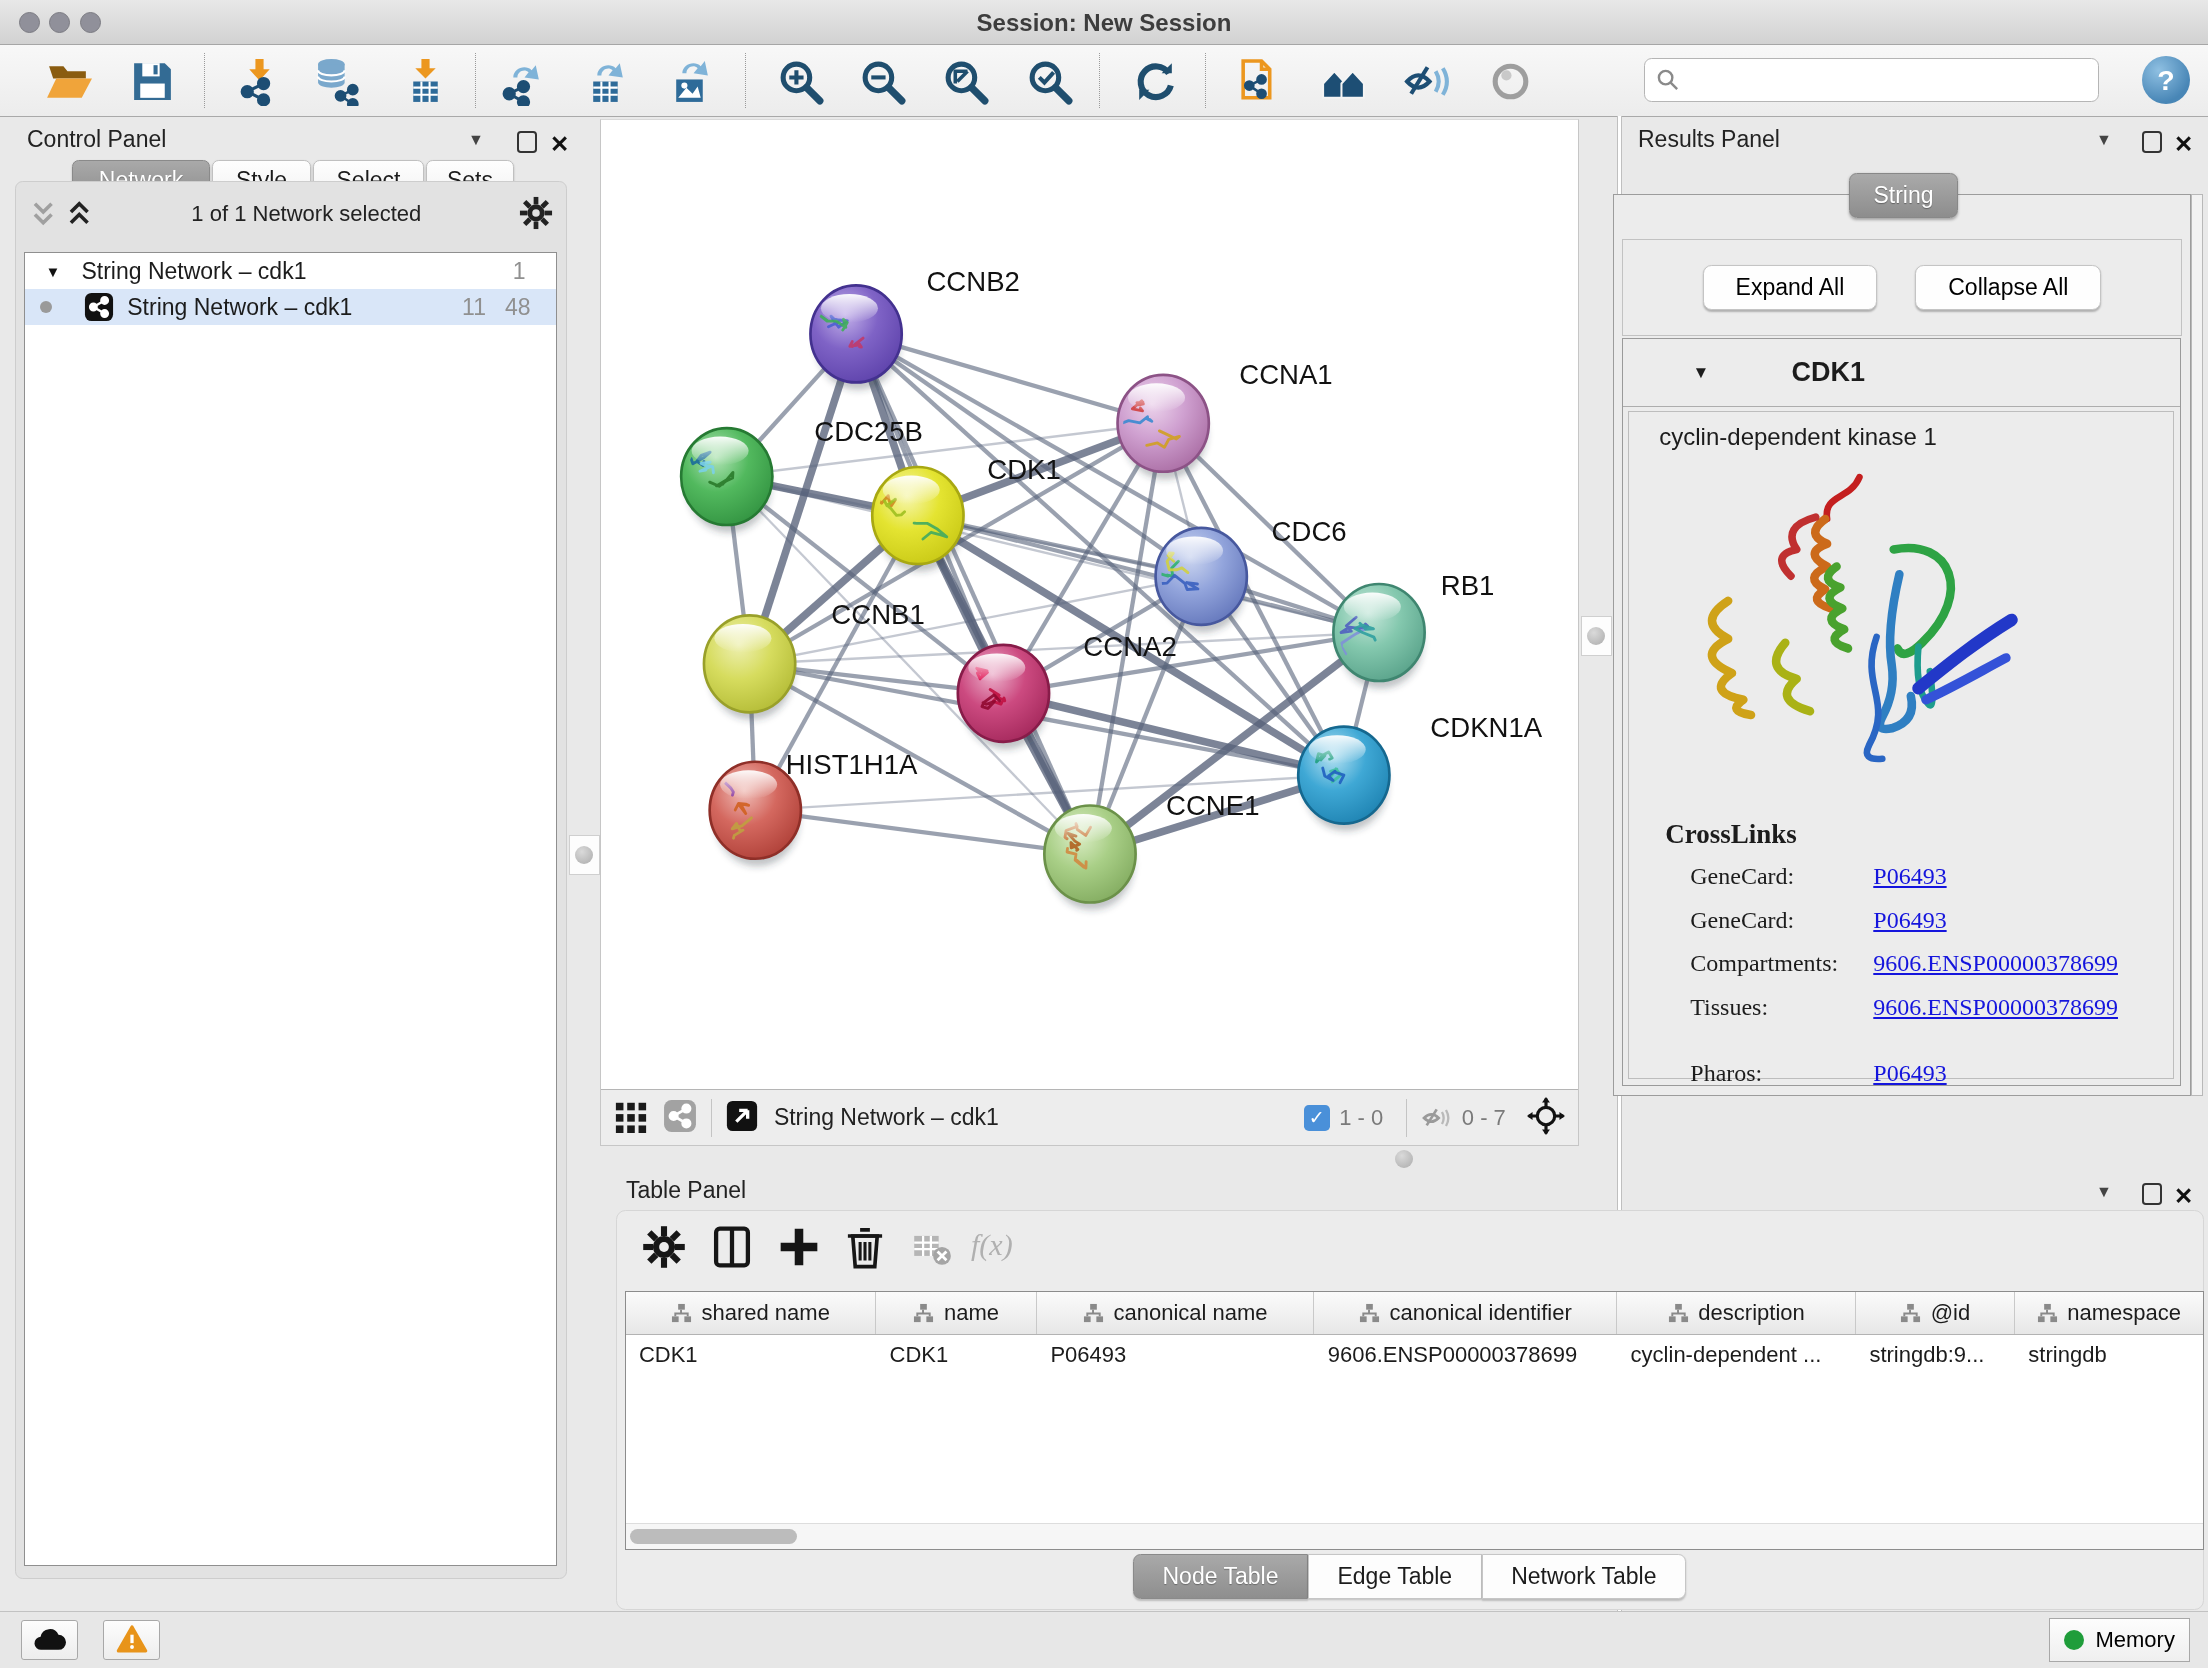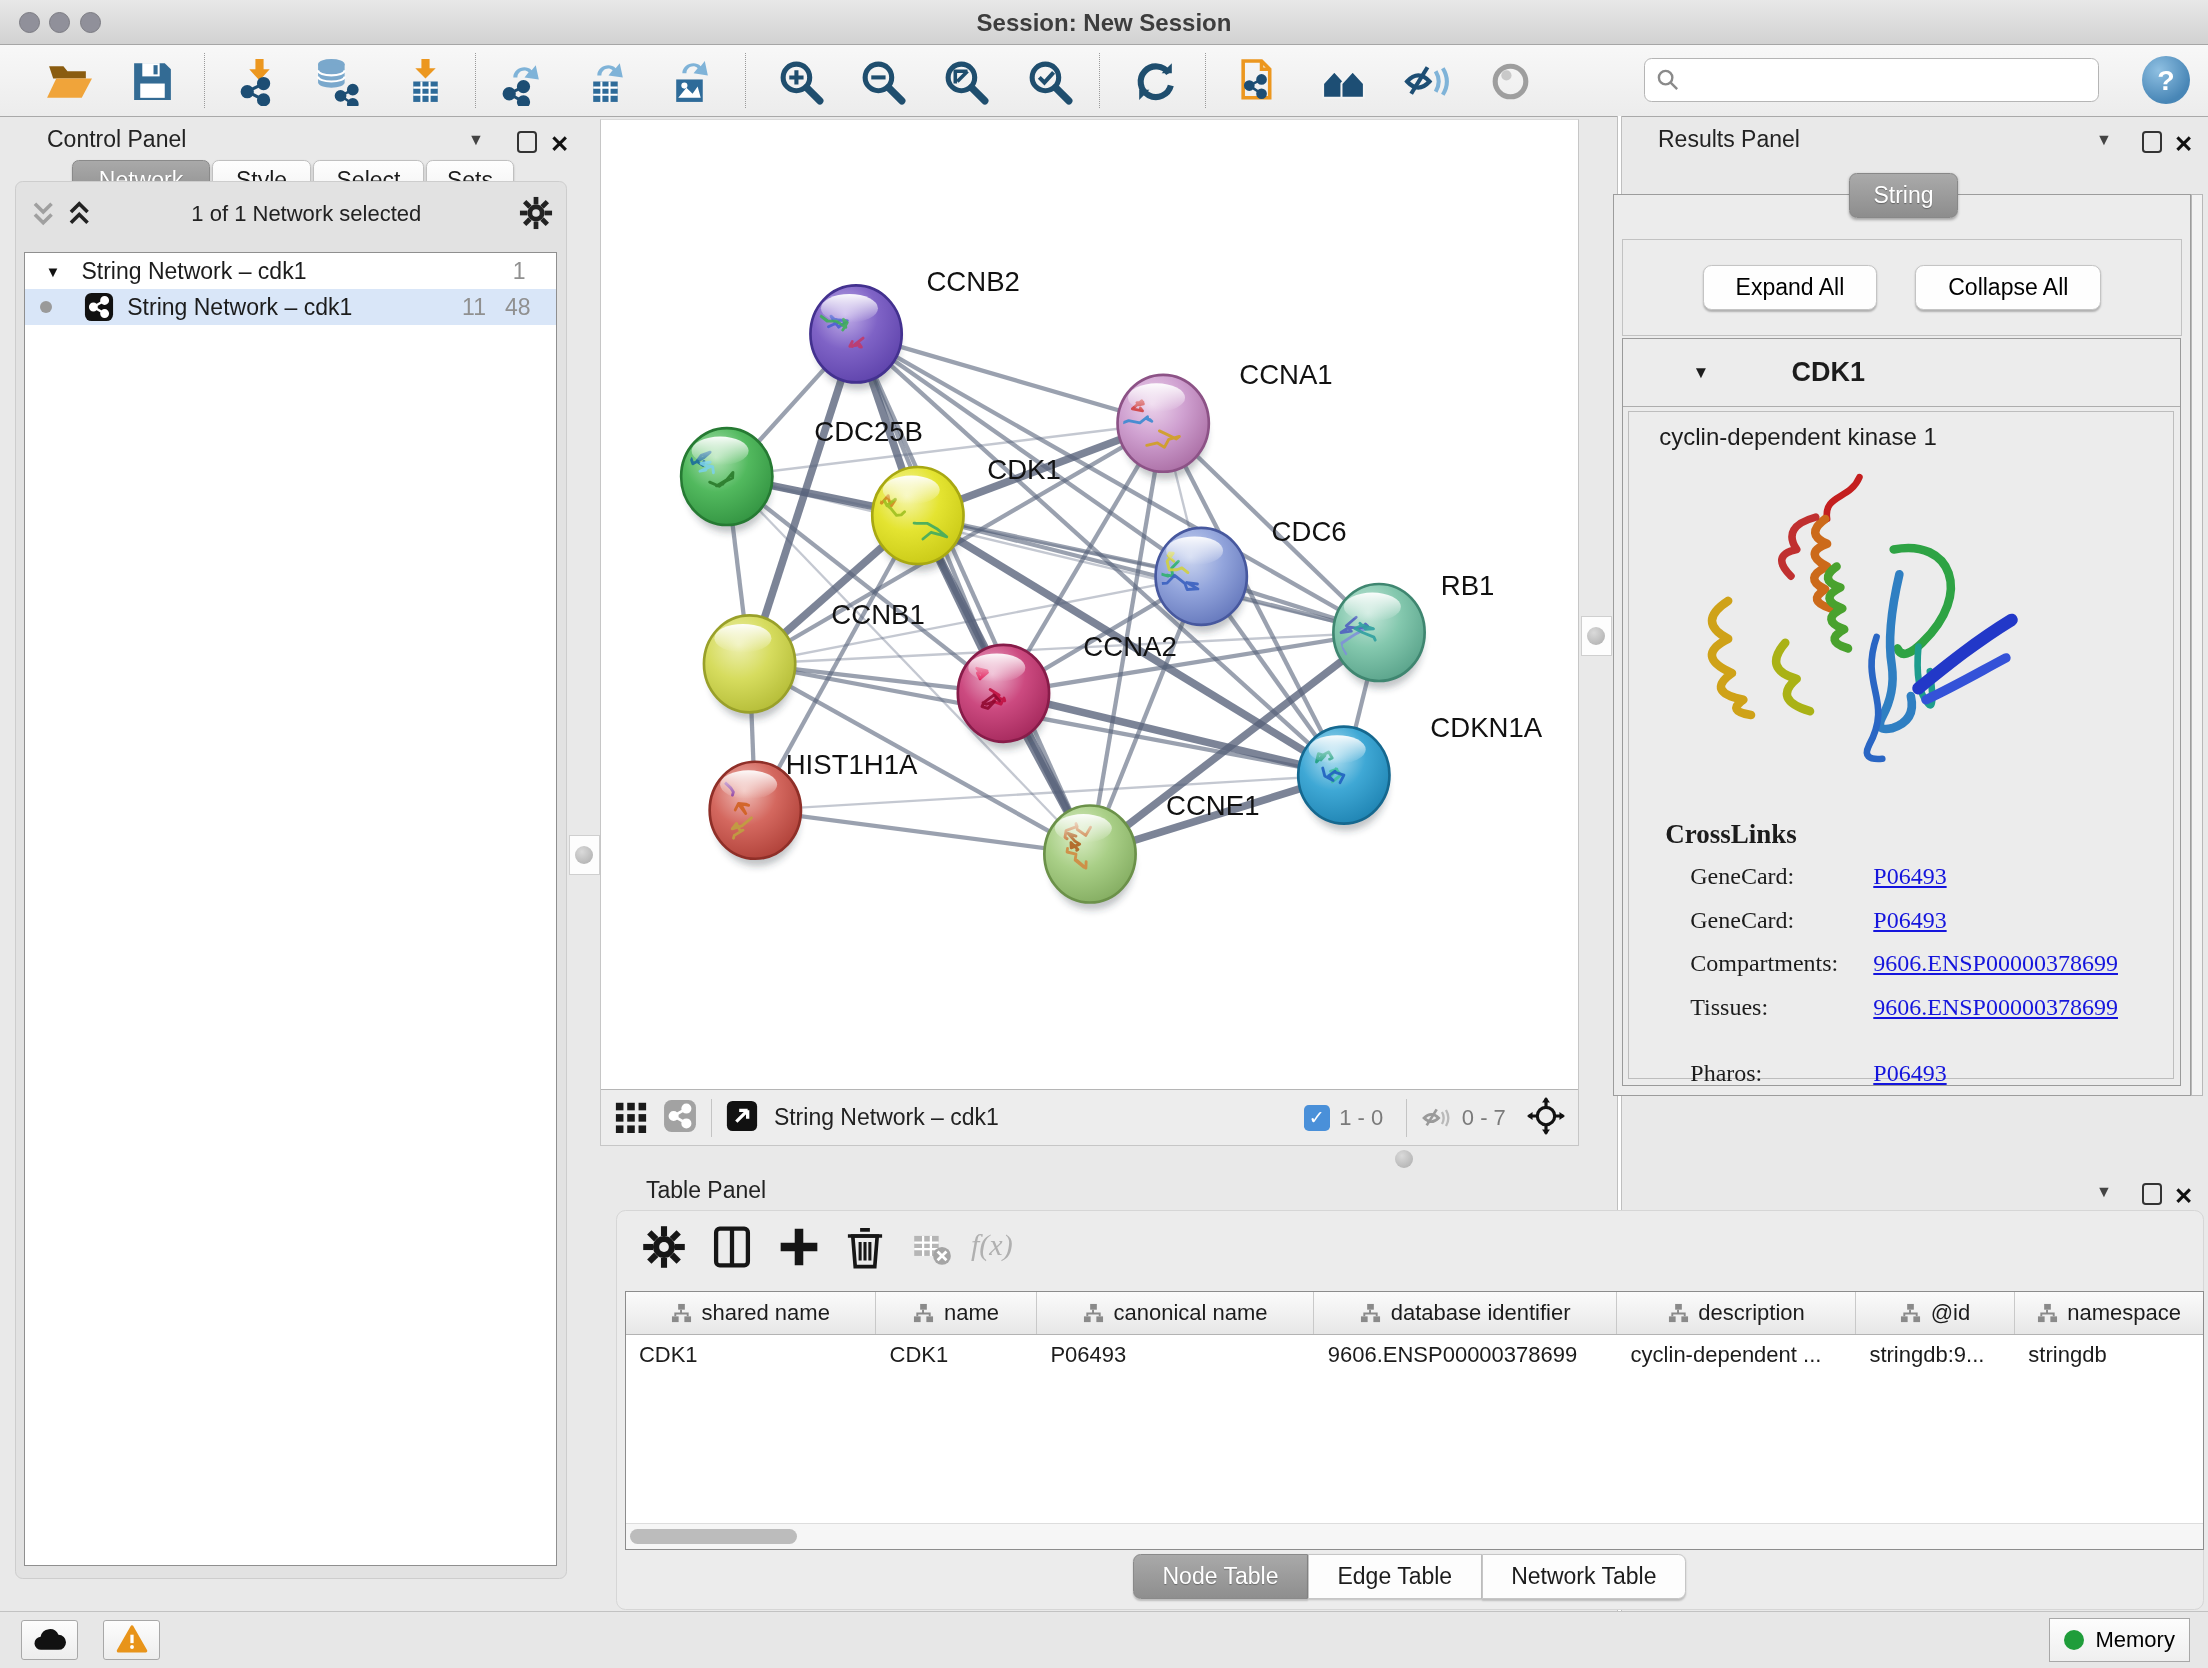--- a/index.html
+++ b/index.html
@@ -19,21 +19,21 @@
   .tbtn svg{width:49px;height:49px;display:block;}
   .tsep{position:absolute;top:7.6px;height:55px;border-left:1.9px dotted #9a9a9a;width:0;}
   #search-box{position:absolute;left:1644px;top:13.3px;width:455px;height:44px;background:#fff;
     border:1.4px solid #b5b5b5;border-radius:7.6px;display:flex;align-items:center;box-sizing:border-box;}
   #search-box svg{margin-left:11.4px;}
   #search-input{flex:1;border:none;outline:none;font-size:22px;margin:0 9.5px;background:transparent;}
   #help-btn{position:absolute;left:2142px;top:11.4px;width:48px;height:48px;border-radius:50%;
     background:radial-gradient(circle at 35% 30%,#8fc0e2,#4886b6 70%);color:#fff;font-size:28.5px;font-weight:bold;
     display:flex;align-items:center;justify-content:center;border:none;cursor:pointer;}
   
-  .panel-title{font-size:23px;color:#222;margin-left:20px;}
+  .panel-title{font-size:23px;color:#222;}
   .ph-caret{font-size:16px;color:#444;}
   .ph-float{display:inline-block;width:16px;height:18px;border:2.4px solid #333;border-radius:3.8px;}
   .ph-close{font-size:23px;font-weight:bold;color:#111;}
   
   #cp-title{position:absolute;left:27px;top:126px;}
   .cp-hicon{position:absolute;top:131px;cursor:pointer;background:none;border:none;padding:0;}
   .tab{height:40px;border:1px solid #c0c0c0;background:linear-gradient(#fefefe,#f2f2f2);
     border-radius:6.7px;font-size:23px;display:flex;align-items:center;justify-content:center;
     position:absolute;top:160px;box-sizing:border-box;cursor:pointer;box-shadow:0 1px 1.9px rgba(0,0,0,.25);}
   .tab.sel{background:linear-gradient(#a9a9a9,#8e8e8e);color:#fff;border-color:#8a8a8a;
@@ -839,21 +839,21 @@
         </div>
       <div class="th c3">
           <svg width="21" height="21" viewBox="0 0 22 22">
             <g fill="#8a8a8a">
               <rect x="7.5" y="1" width="7" height="6"></rect>
               <rect x="1" y="14" width="7" height="6"></rect>
               <rect x="14" y="14" width="7" height="6"></rect>
               <path d="M10.5 7v4M4.5 14v-3h13v3" stroke="#8a8a8a" stroke-width="2" fill="none"></path>
             </g>
           </svg>
-          <span>database identifier</span>
+          <span>canonical identifier</span>
         </div>
       <div class="th c4">
           <svg width="21" height="21" viewBox="0 0 22 22">
             <g fill="#8a8a8a">
               <rect x="7.5" y="1" width="7" height="6"></rect>
               <rect x="1" y="14" width="7" height="6"></rect>
               <rect x="14" y="14" width="7" height="6"></rect>
               <path d="M10.5 7v4M4.5 14v-3h13v3" stroke="#8a8a8a" stroke-width="2" fill="none"></path>
             </g>
           </svg>

